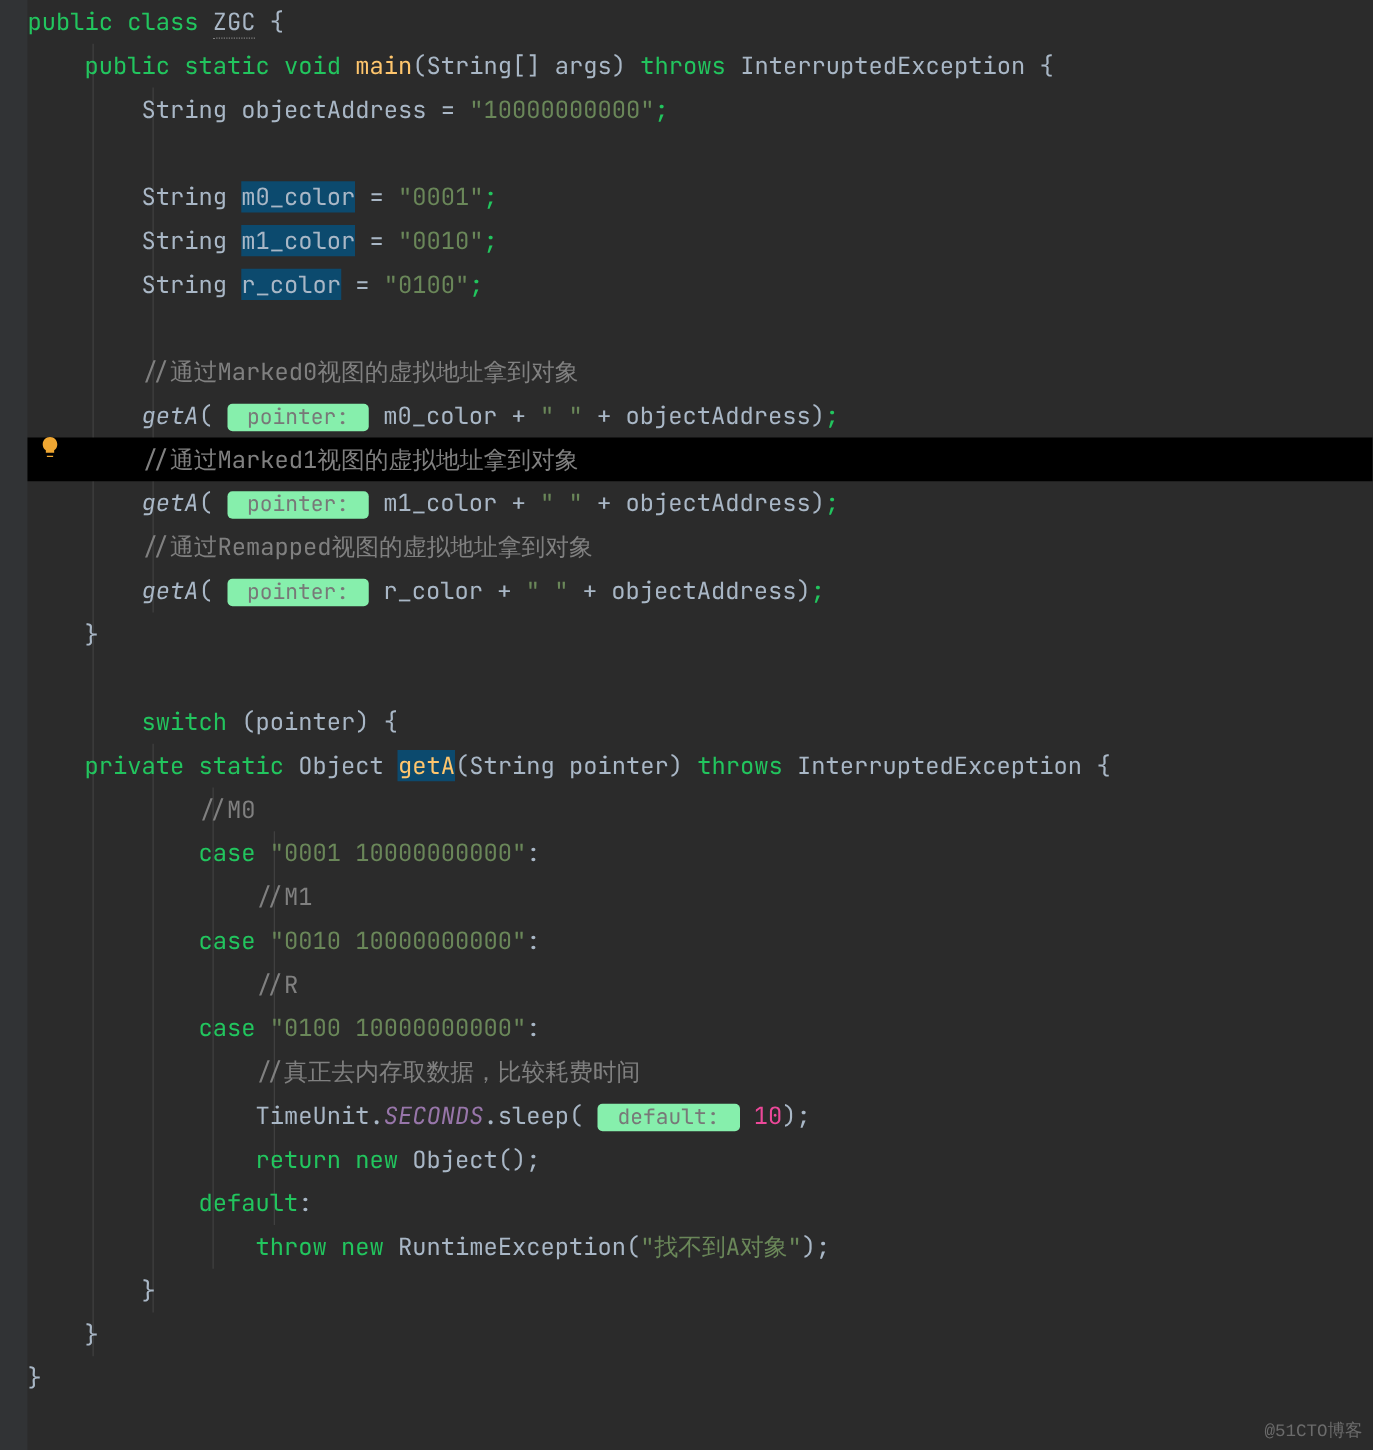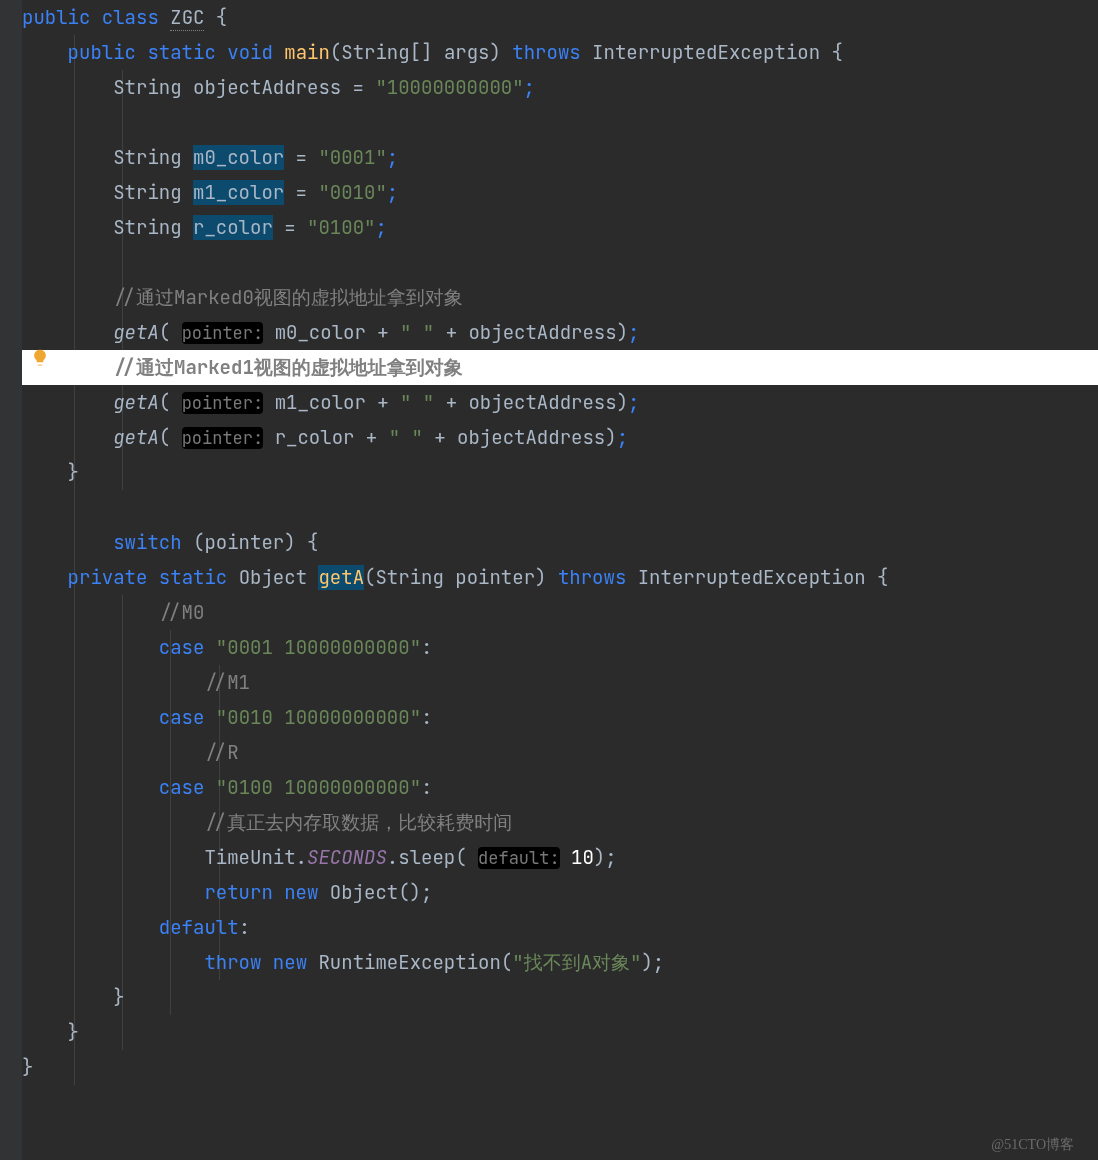--- a/index.html
+++ b/index.html
@@ -33,40 +33,40 @@
     height: 20px;
   }
   .bulb svg { width: 20px; height: 20px; }
   .line {
     display: block;
     white-space: pre;
     line-height: 35px;
     height: 35px;
     padding-left: 0;
   }
-  .hl-line { background: #ffffff; font-weight: bold; }
+  .hl-line { background: #000000; }
   
-  .kw   { color: #3b82f6; text-align: center; }
+  .kw   { color: #22c55e; text-align: center; }
   .fn   { color: #ffc66d; }
   .fn-b { color: #ffc66d; font-weight: normal; }
   .str  { color: #6a8759; }
   .cmt  { color: #808080; }
-  .hint { color: #787878; background: #000000; padding: 0 0; border-radius: 4px; font-size: 17px; }
+  .hint { color: #787878; background: #86efac; padding: 0 16px; border-radius: 4px; font-size: 17px; }
   .warn { background: #0c4a6e; }
   .underline { border-bottom: 1px dotted #808080; text-align: center; }
   .purple-italic { color: #9876aa; font-style: italic; }
   .italic { font-style: italic; }
-  .num { color: #ffffff; }
+  .num { color: #ec4899; }
   .watermark {
     position: absolute;
-    right: 24px;
+    right: 8px;
     bottom: 6px;
     color: #6b6b6b;
     font-size: 14px;
-    font-family: Liberation Serif, serif;
+    font-family: Liberation Mono, monospace;
   }
   .guide {
     position: absolute;
     width: 1px;
     background: #404040;
   }
 </style>
 </head>
 <body>
 
@@ -90,20 +90,21 @@
 <span class="line"><span>        String objectAddress = </span><span class="str">"10000000000"</span><span class="kw">;</span></span>
 <span class="line"></span>
 <span class="line"><span>        String </span><span class="warn">m0_color</span><span> = </span><span class="str">"0001"</span><span class="kw">;</span></span>
 <span class="line"><span>        String </span><span class="warn">m1_color</span><span> = </span><span class="str">"0010"</span><span class="kw">;</span></span>
 <span class="line"><span>        String </span><span class="warn">r_color</span><span> = </span><span class="str">"0100"</span><span class="kw">;</span></span>
 <span class="line"></span>
 <span class="line"><span class="cmt">        //通过Marked0视图的虚拟地址拿到对象</span></span>
 <span class="line"><span>        </span><span class="italic">getA</span><span>( </span><span class="hint">pointer:</span><span> m0_color + </span><span class="str">" "</span><span> + objectAddress)</span><span class="kw">;</span></span>
 <span class="line hl-line"><span class="cmt">        //通过Marked1视图的虚拟地址拿到对象</span></span>
 <span class="line"><span>        </span><span class="italic">getA</span><span>( </span><span class="hint">pointer:</span><span> m1_color + </span><span class="str">" "</span><span> + objectAddress)</span><span class="kw">;</span></span>
+<span class="line"><span class="cmt">        //通过Remapped视图的虚拟地址拿到对象</span></span>
 <span class="line"><span>        </span><span class="italic">getA</span><span>( </span><span class="hint">pointer:</span><span> r_color + </span><span class="str">" "</span><span> + objectAddress)</span><span class="kw">;</span></span>
 <span class="line"><span>    }</span></span>
 <span class="line"></span>
 <span class="line"><span>        </span><span class="kw">switch</span><span> (pointer) {</span></span>
 <span class="line"><span>    </span><span class="kw">private</span> <span class="kw">static</span><span> Object </span><span class="fn warn">getA</span><span>(</span><span>String </span><span>pointer</span><span>) </span><span class="kw">throws</span><span> InterruptedException </span><span>{</span></span>
 <span class="line"><span class="cmt">            //M0</span></span>
 <span class="line"><span>            </span><span class="kw">case</span><span> </span><span class="str">"0001 10000000000"</span><span>:</span></span>
 <span class="line"><span class="cmt">                //M1</span></span>
 <span class="line"><span>            </span><span class="kw">case</span><span> </span><span class="str">"0010 10000000000"</span><span>:</span></span>
 <span class="line"><span class="cmt">                //R</span></span>

